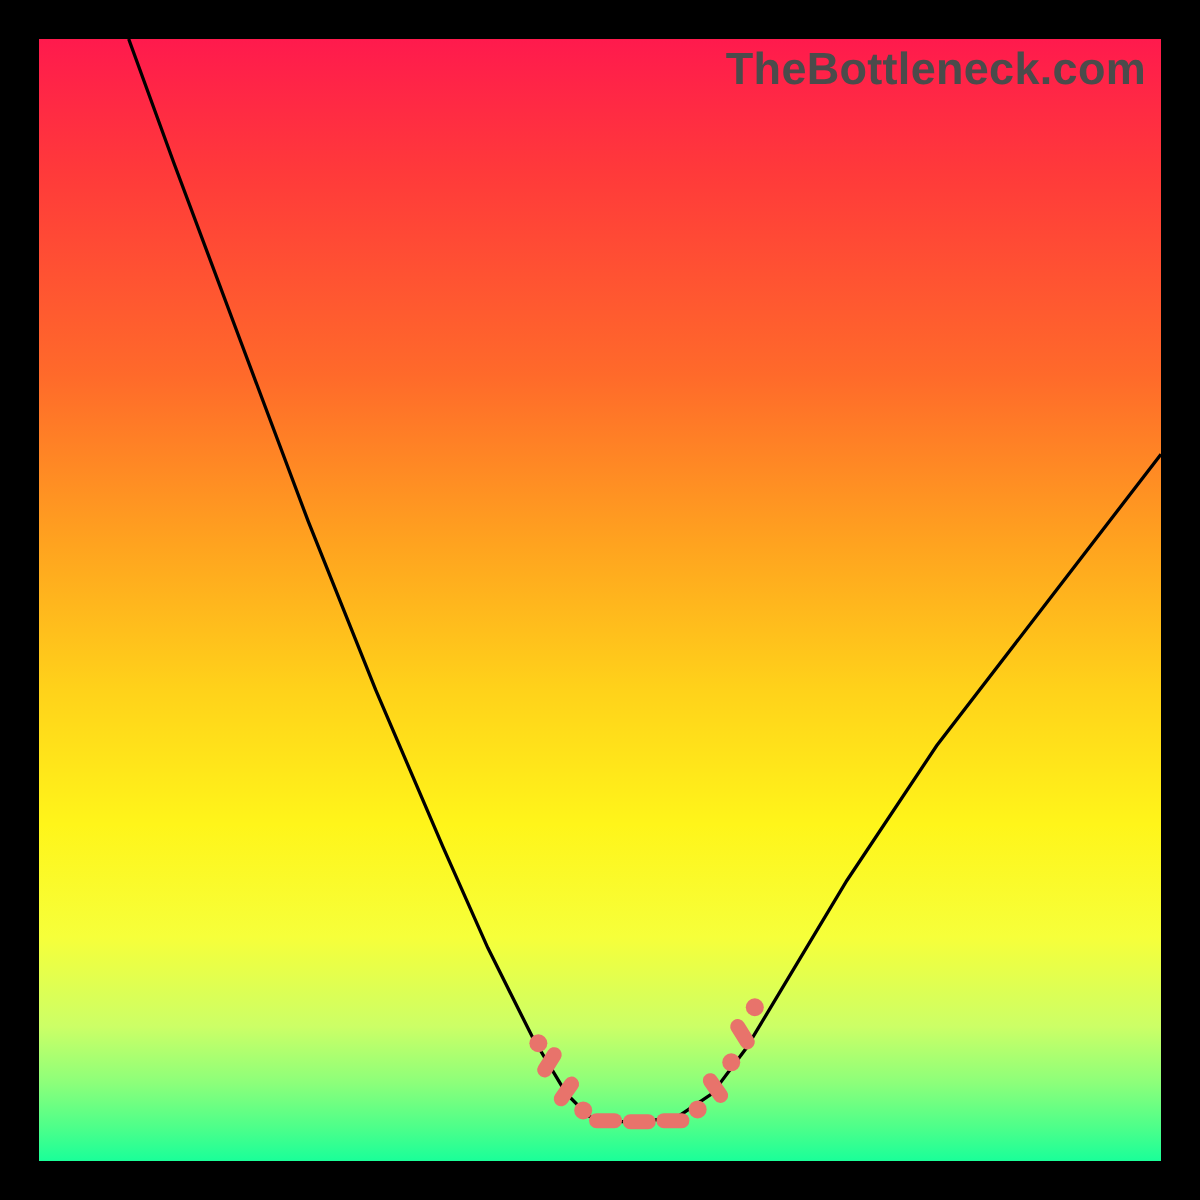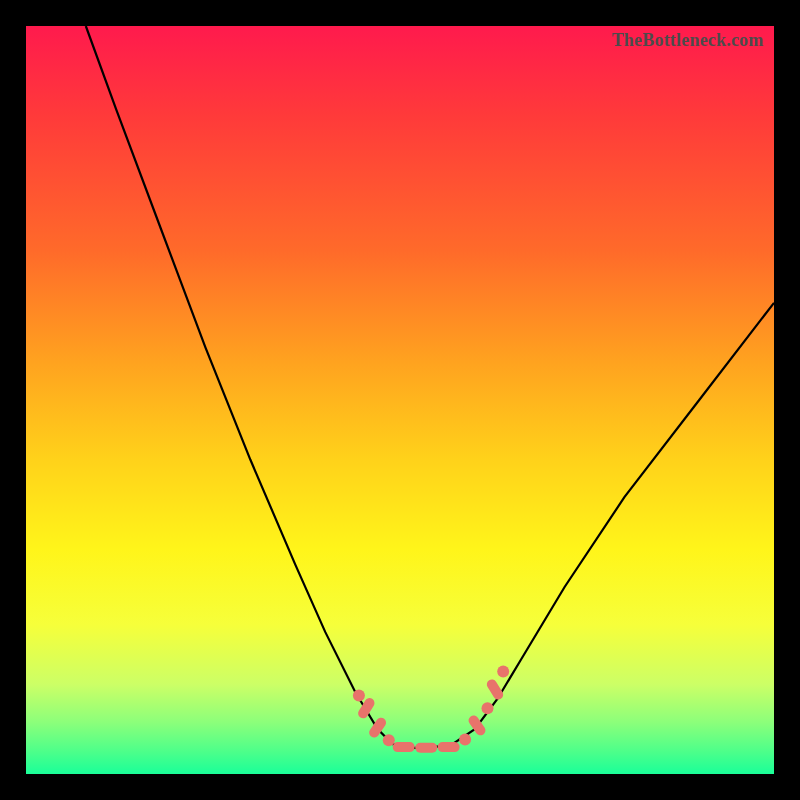--- a/index.html
+++ b/index.html
@@ -40,25 +40,24 @@
       #8dff7a 93%,
       #4dff8a 97%,
       #1aff99 100%
     );
   }
   .watermark {
     position: absolute;
     top: 4px;
     right: 10px;
     color: #4b4b4b;
-    font-size: 18px;
+    font-size: 30px;
     font-weight: 600;
     letter-spacing: 0.2px;
     user-select: none;
-    font-family: Liberation Serif, serif;
   }
   svg.overlay {
     position: absolute;
     top: 0;
     left: 0;
     width: 748px;
     height: 748px;
     overflow: visible;
   }
   .curve {

